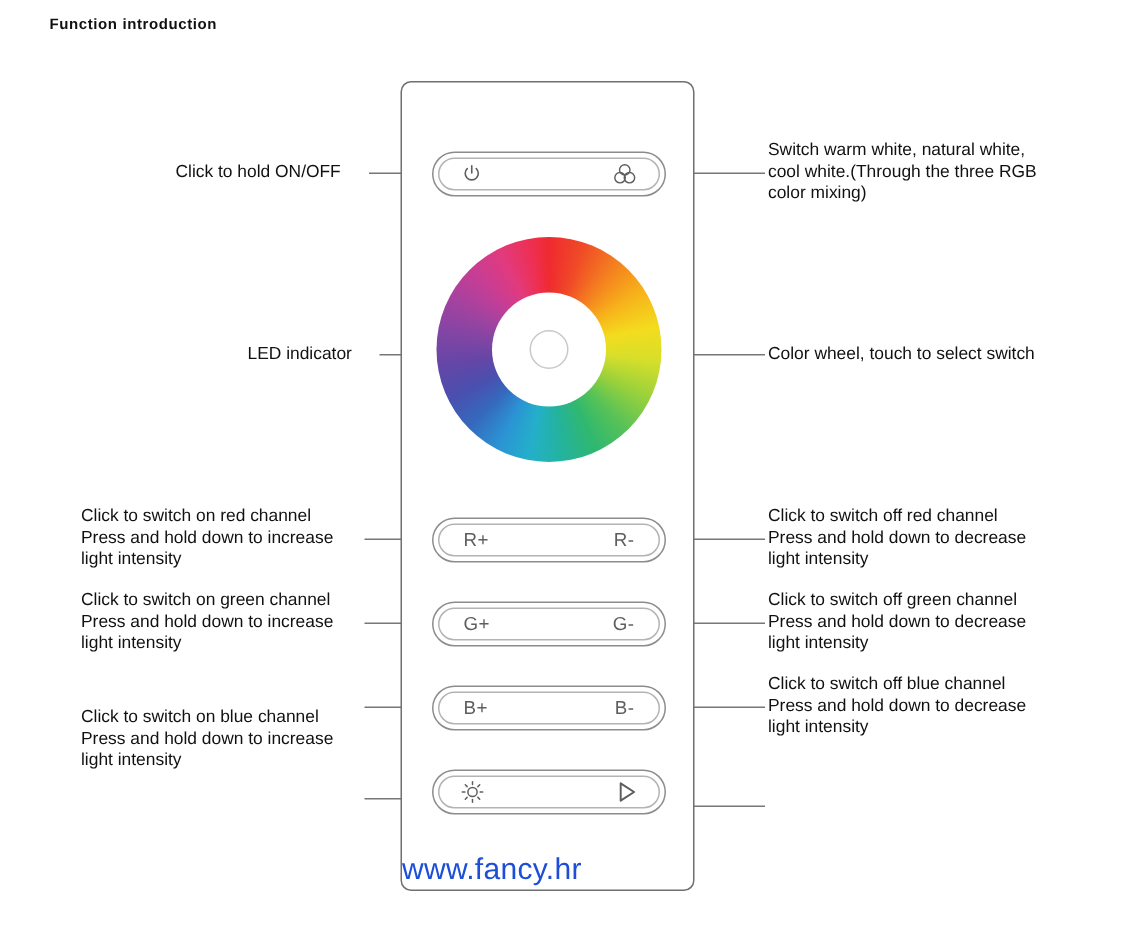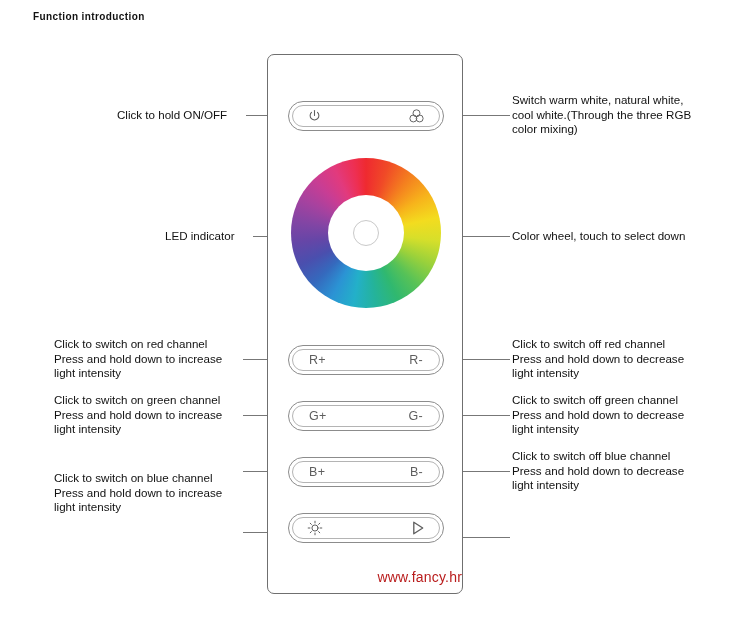--- a/index.html
+++ b/index.html
@@ -152,23 +152,23 @@
     border: 1px solid #c9c9c9;
     box-sizing: border-box;
   }
 
   
   .watermark {
     position: absolute;
     left: 0;
     right: 0;
     top: 514px;
-    text-align: right;
-    font-size: 14px;
-    color: #b91c1c;
+    text-align: left;
+    font-size: 20px;
+    color: #1d4ed8;
     letter-spacing: 0.2px;
   }
 
   
   .label {
     position: absolute;
     font-size: 11.6px;
     line-height: 14.6px;
     color: #111;
     white-space: pre-line;
@@ -287,21 +287,21 @@
 
   <div class="label label-left" style="left:54px; top:471px;">Click to switch on blue channel
 Press and hold down to increase
 light intensity</div>
 
 
   <div class="label label-right" style="left:512px; top:93px;">Switch warm white, natural white,
 cool white.(Through the three RGB
 color mixing)</div>
 
-  <div class="label label-right" style="left:512px; top:229px;">Color wheel, touch to select down</div>
+  <div class="label label-right" style="left:512px; top:229px;">Color wheel, touch to select switch</div>
 
   <div class="label label-right" style="left:512px; top:337px;">Click to switch off red channel
 Press and hold down to decrease
 light intensity</div>
 
   <div class="label label-right" style="left:512px; top:393px;">Click to switch off green channel
 Press and hold down to decrease
 light intensity</div>
 
   <div class="label label-right" style="left:512px; top:449px;">Click to switch off blue channel

